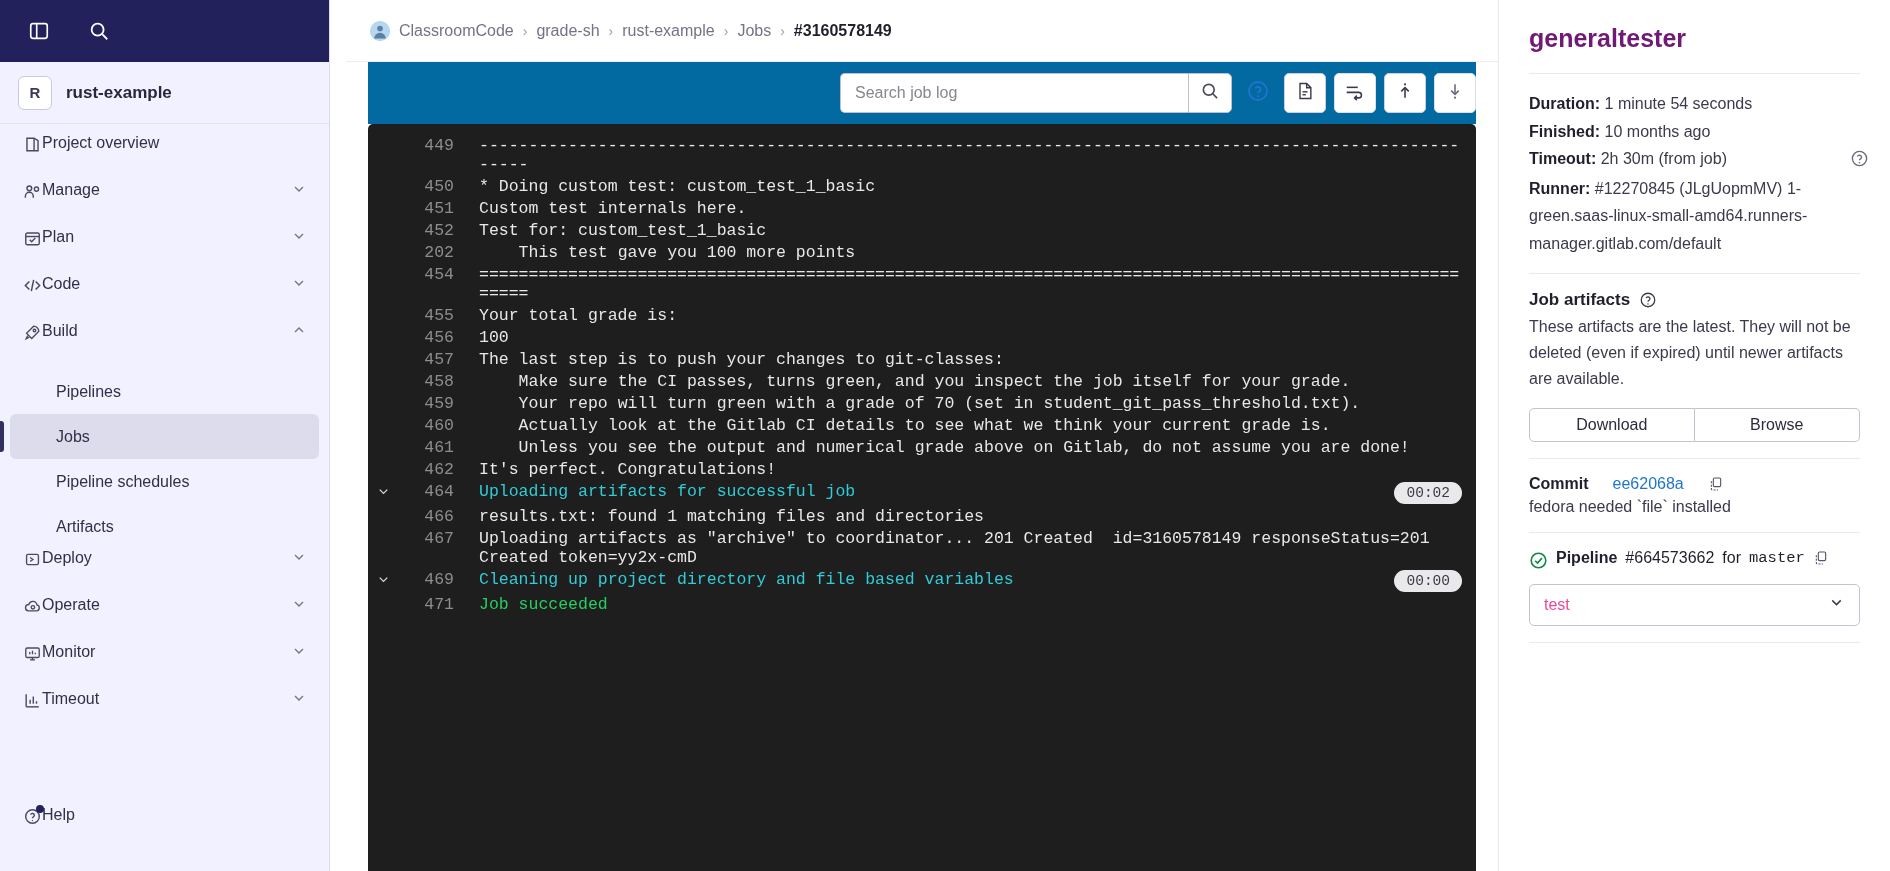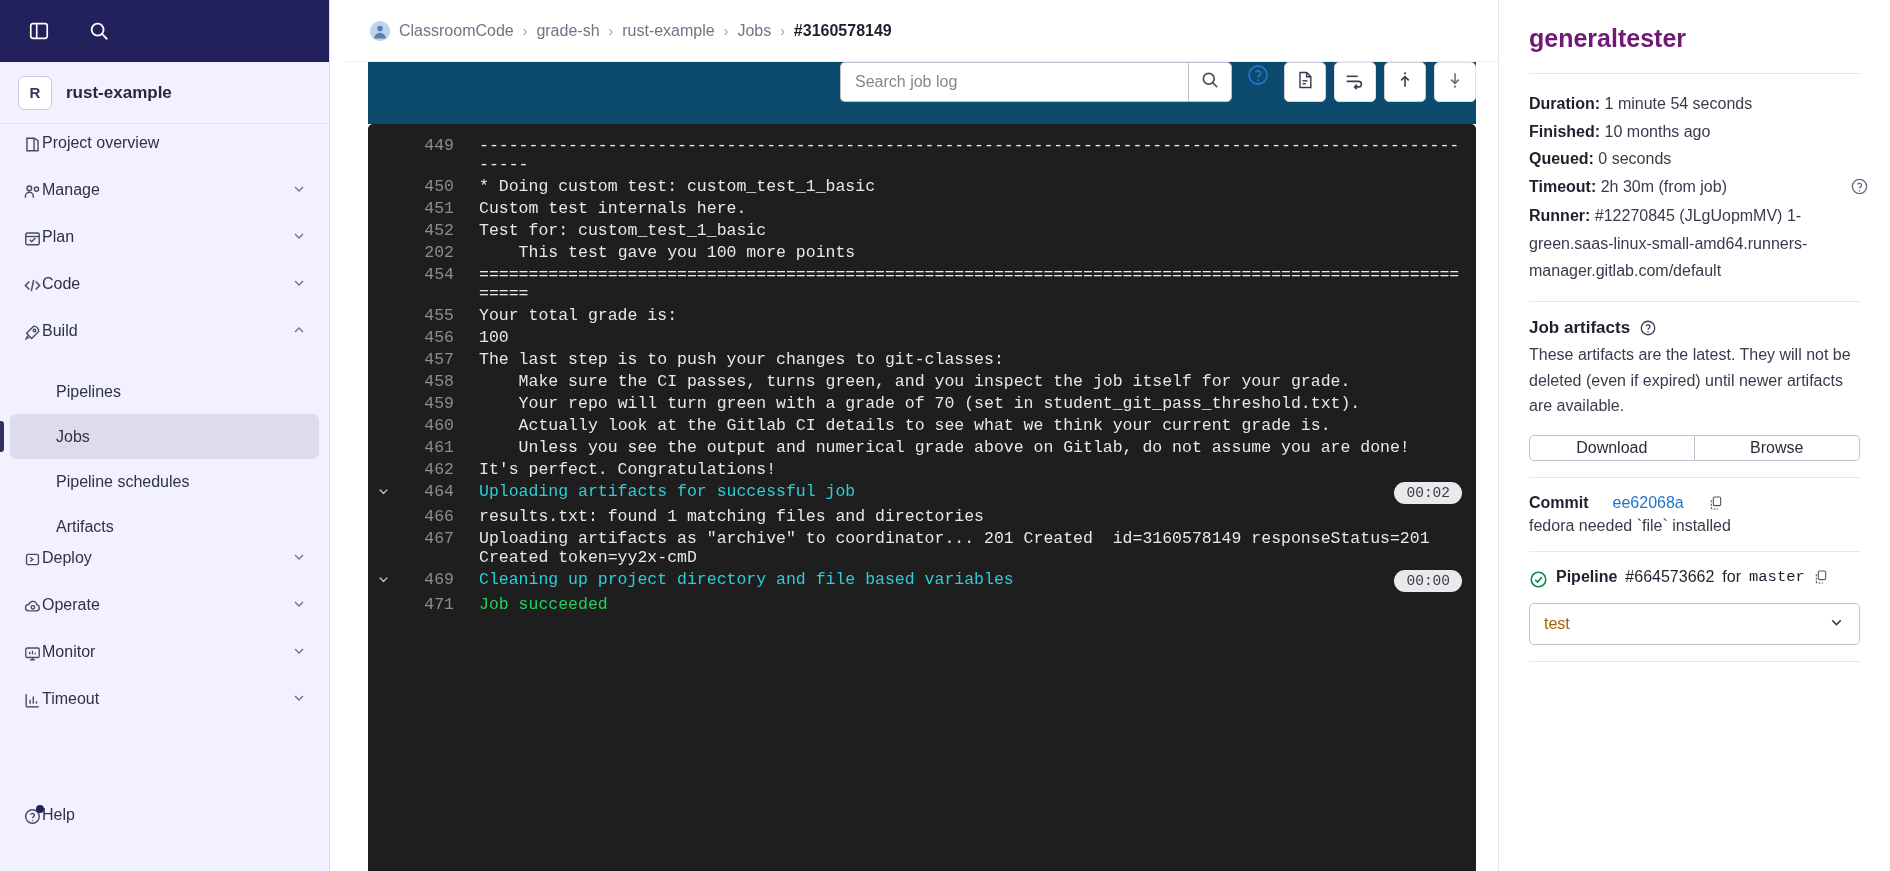--- a/index.html
+++ b/index.html
@@ -75,22 +75,22 @@
     width: 20px; height: 20px; border-radius: 50%;
     background: linear-gradient(160deg,#cfe3f3,#9dc4e4);
     display: flex; align-items: center; justify-content: center; overflow: hidden;
   }
   .bc-link { color: #737387; text-decoration: none; cursor: pointer; }
   .bc-sep { color: #9c9cae; font-size: 14px; }
   .bc-current { color: #1f1f2e; font-weight: 700; }
 
   .log-wrap { flex: 1 1 auto; padding: 0 22px 0 22px; min-height: 0; display: flex; flex-direction: column; }
   .log-toolbar {
-    height: 62px; flex: 0 0 62px; display: flex; align-items: flex-start;
-    justify-content: flex-end; gap: 8px; background: #0c4a6e;
+    height: 62px; flex: 0 0 62px; display: flex; align-items: center;
+    justify-content: flex-end; gap: 8px; background: #0369a1;
   }
   .search-group { display: flex; height: 40px; }
   .search-input {
     width: 348px; height: 40px; border: 1px solid #bfbfd0;
     border-right: none; border-radius: 5px 0 0 5px;
     padding: 0 14px; font-size: 16px; font-family: "Liberation Sans", sans-serif;
     color: #2b2b3d; outline: none; background: #fff;
   }
   .search-input::placeholder { color: #86868f; }
   .search-btn {
@@ -146,39 +146,39 @@
   .help-inline {
     position: absolute; right: -8px; top: 4px; width: 18px; height: 18px; cursor: pointer;
   }
   .section-head {
     display: flex; align-items: center; gap: 9px;
     font-size: 17px; font-weight: 700; color: #1f1f2e; margin-bottom: 4px;
   }
   .section-desc { font-size: 16px; color: #3a3a4d; line-height: 1.62; }
   .btn-group { display: flex; margin-top: 16px; }
   .btn {
-    flex: 1 1 50%; height: 26px; border: 1px solid #c2c2d1; background: #fff;
+    flex: 1 1 50%; height: 34px; border: 1px solid #c2c2d1; background: #fff;
     font-size: 16px; color: #2b2b3d; cursor: pointer;
     font-family: "Liberation Sans", sans-serif;
     display: flex; align-items: center; justify-content: center;
   }
   .btn:first-child { border-radius: 5px 0 0 5px; }
   .btn:last-child { border-radius: 0 5px 5px 0; border-left: none; }
   .commit-line { font-size: 16px; color: #1f1f2e; display: flex; align-items: center; gap: 24px; }
   .commit-line b { font-weight: 700; }
   .commit-sha { color: #1f75cb; text-decoration: none; cursor: pointer; }
   .copy-ico { cursor: pointer; width: 16px; height: 18px; display: inline-flex; }
   .commit-msg { font-size: 16px; color: #3a3a4d; margin-top: 5px; }
   .pipeline-line { display: flex; align-items: flex-start; gap: 8px; font-size: 16px; color: #1f1f2e; flex-wrap: wrap; }
   .pipeline-line b { font-weight: 700; }
   .branch-mono { font-family: "Liberation Mono", monospace; font-size: 15.5px; }
   .select-box {
     margin-top: 14px; height: 42px; border: 1px solid #c2c2d1; border-radius: 5px;
     display: flex; align-items: center; justify-content: space-between;
-    padding: 0 14px; font-size: 16px; color: #a16207; cursor: pointer; background: #fff;
+    padding: 0 14px; font-size: 16px; color: #ec4899; cursor: pointer; background: #fff;
   }
 </style>
 </head>
 <body>
 
 <div class="app">
 
   <aside class="sidebar">
     <div class="sb-top">
       <div class="sb-icon-btn">
@@ -562,24 +562,20 @@
     <div class="job-title">generaltester</div>
     <div class="rp-divider"></div>
 
     <div class="kv-row">
       <b>Duration:</b>
       <span>1 minute 54 seconds</span>
     </div>
     <div class="kv-row">
       <b>Finished:</b>
       <span>10 months ago</span>
-    </div>
-    <div class="kv-row">
-      <b>Queued:</b>
-      <span>0 seconds</span>
     </div>
     <div class="kv-row">
       <b>Timeout:</b>
       <span>2h 30m (from job)</span>
       <span class="help-inline">
         <svg width="19" height="19" viewBox="0 0 24 24" fill="none" stroke="#6a6a7d" stroke-width="1.7">
           <circle cx="12" cy="12" r="9"></circle>
           <path d="M9.4 9.5a2.7 2.7 0 0 1 5.2 1c0 1.8-2.6 2.1-2.6 3.8"></path>
           <circle cx="12" cy="17.3" r="1" fill="#6a6a7d" stroke="none"></circle>
         </svg>

